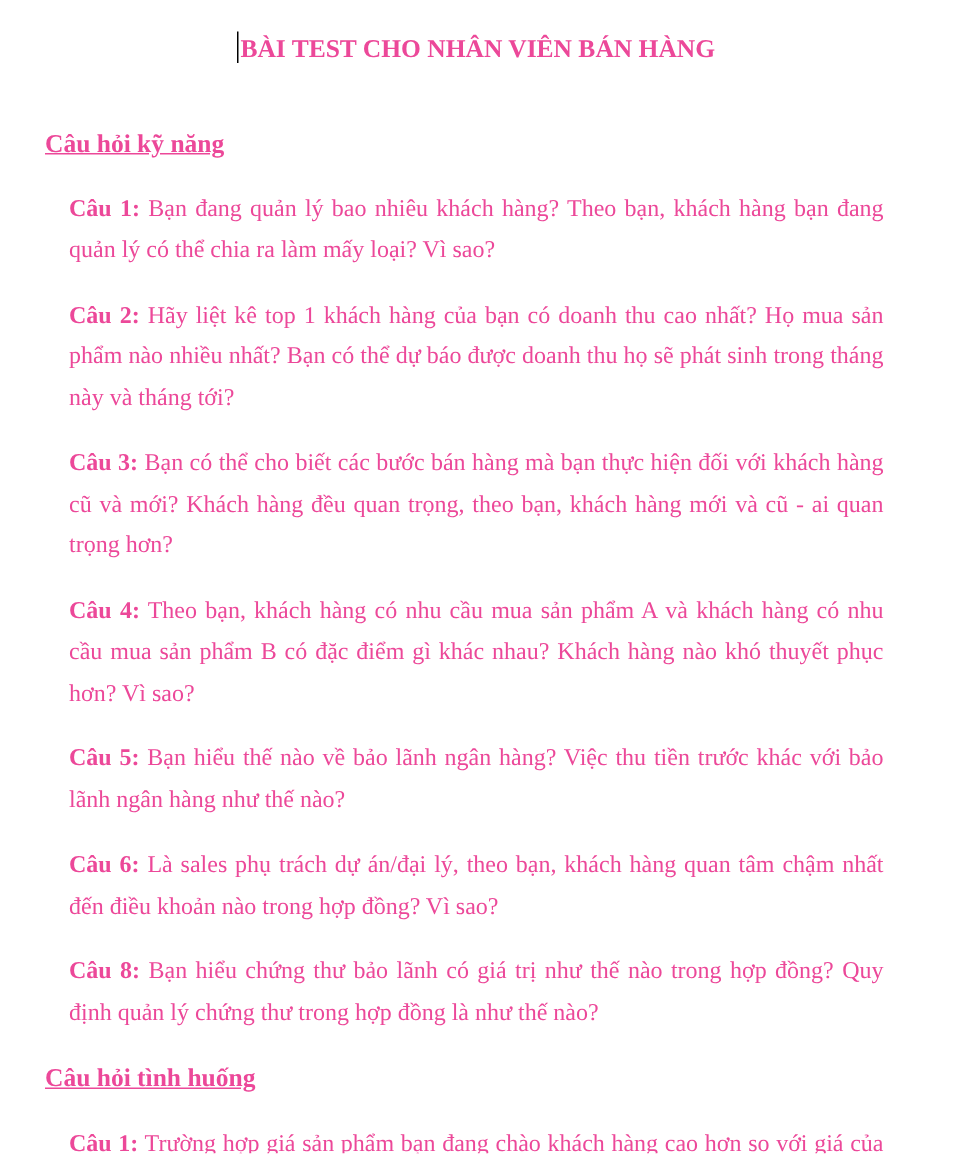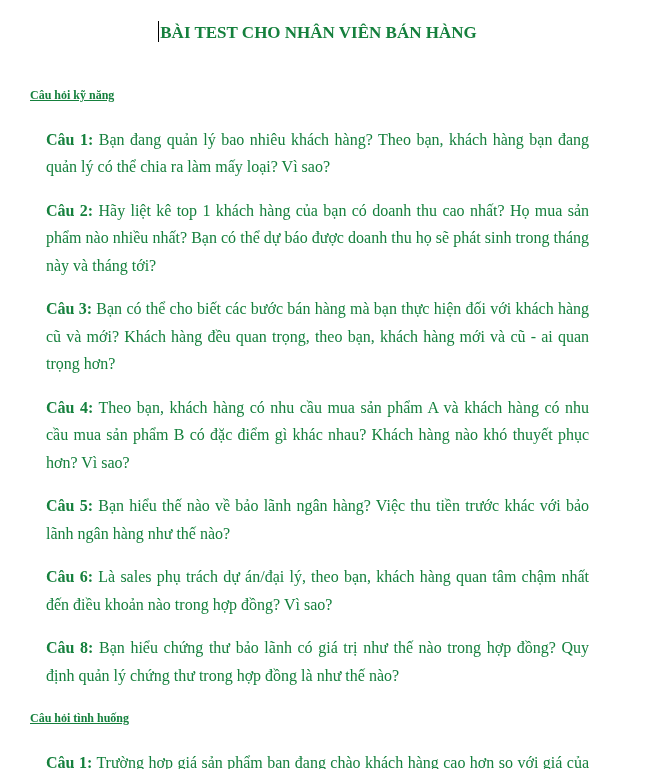--- a/index.html
+++ b/index.html
@@ -5,21 +5,21 @@
   html, body {
     margin: 0;
     padding: 0;
     background: #ffffff;
   }
   .page {
     position: relative;
     width: 630px;
     height: 769px;
     background: #ffffff;
-    color: #15803d;
+    color: #ec4899;
     font-family: "Liberation Serif", "DejaVu Serif", serif;
     font-size: 16px;
     box-sizing: border-box;
     padding: 21px 25px 0 30px;
     overflow: hidden;
   }
   .title-row {
     text-align: center;
     font-weight: bold;
     font-size: 17px;
@@ -29,21 +29,21 @@
   }
   .cursor {
     display: inline-block;
     width: 1px;
     height: 21px;
     background: #000000;
     vertical-align: -4px;
     margin-right: 1px;
   }
   .section-heading {
-    font-size: 12px;
+    font-size: 17px;
     font-weight: bold;
     text-decoration: underline;
     line-height: 27.5px;
     margin: 0;
   }
   .question {
     margin: 16px;
     text-align: justify;
     line-height: 27.5px;
   }

